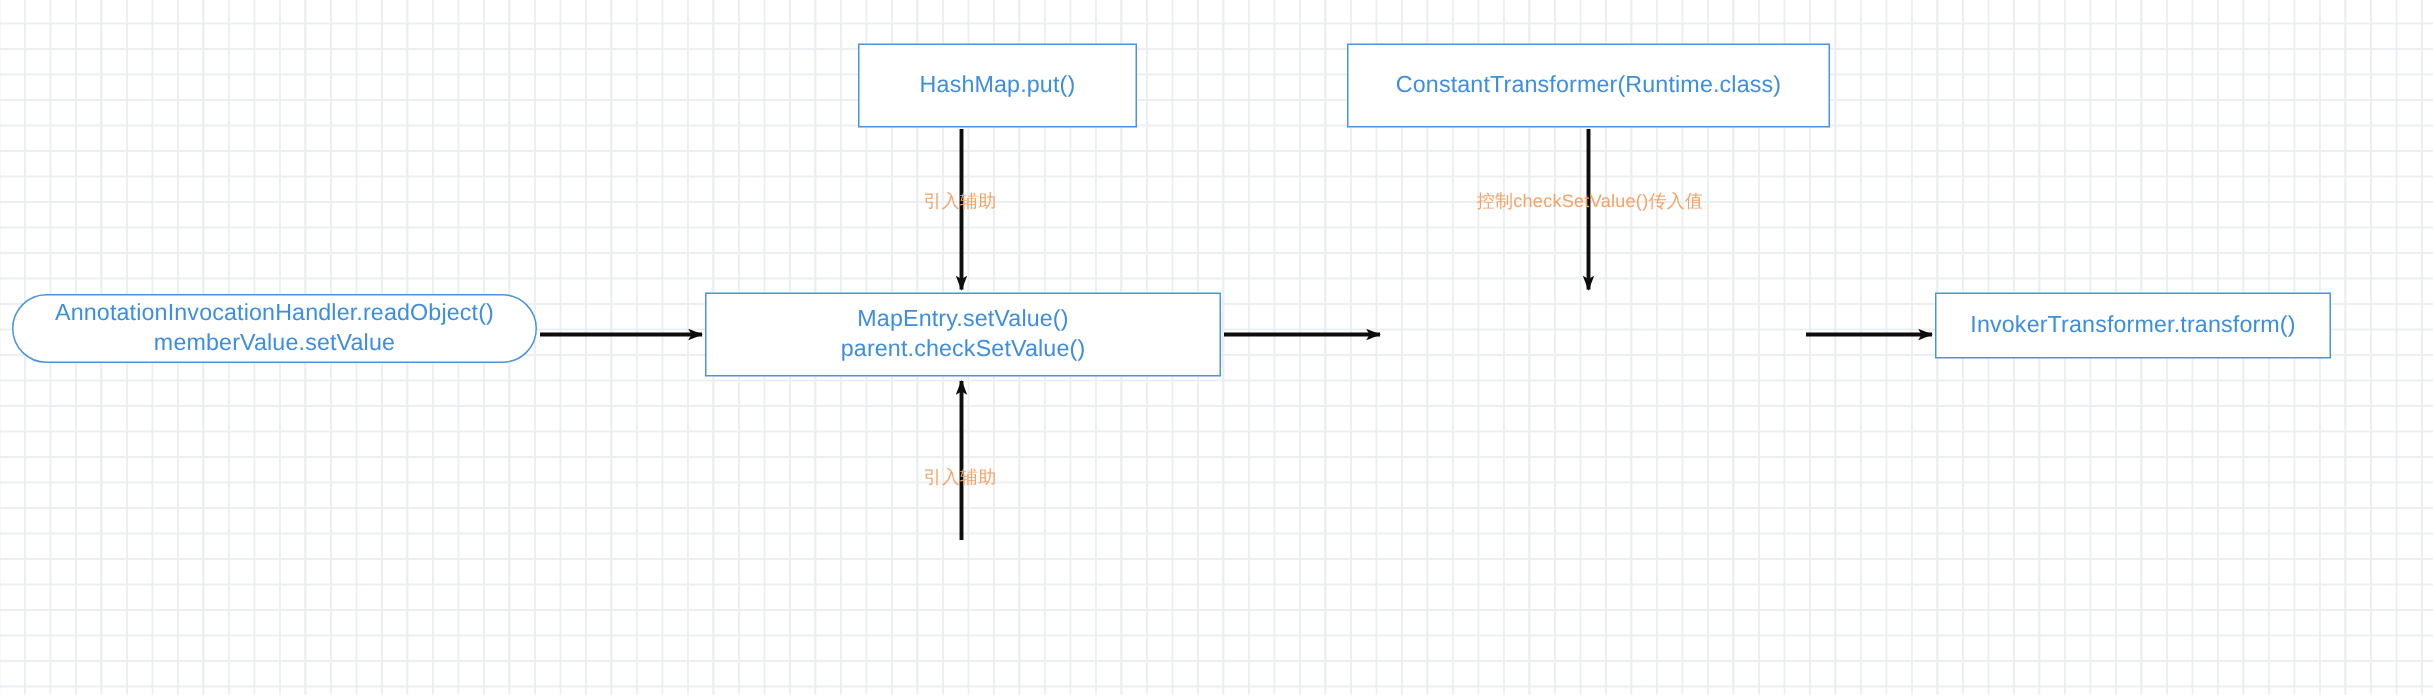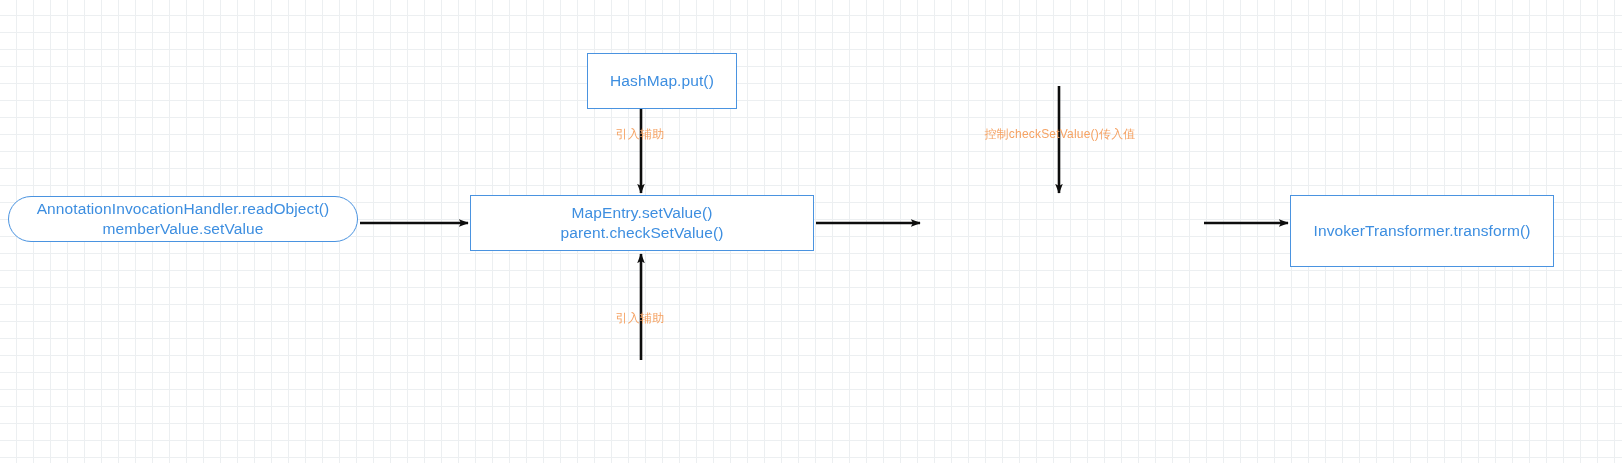--- a/index.html
+++ b/index.html
@@ -100,28 +100,29 @@
     </g>
 
     <g>
       <line x1="1204" y1="223" x2="1288" y2="223" stroke="#0d0d0d" stroke-width="2.6" marker-end="url(#arrowhead)"></line>
     </g>
   </svg>
 
   <div class="node rounded" style="left:8px; top:196px; width:350px; height:46px;">AnnotationInvocationHandler.readObject()
 memberValue.setValue</div>
 
-  <div class="node" style="left:587px; top:29px; width:150px; height:56px;margin-top:24px;">HashMap.put()</div>
+  <div class="node" style="left:572px; top:29px; width:186px; height:56px;">HashMap.put()</div>
 
+  <div class="node" style="left:898px; top:29px; width:322px; height:56px;">ConstantTransformer(Runtime.class)</div>
 
   <div class="node" style="left:470px; top:195px; width:344px; height:56px;">MapEntry.setValue()
 parent.checkSetValue()</div>
 
 
-  <div class="node" style="left:1290px; top:195px; width:264px; height:72px;">InvokerTransformer.transform()</div>
+  <div class="node" style="left:1290px; top:195px; width:264px; height:44px;">InvokerTransformer.transform()</div>
 
 
   <div class="edge-label" style="left:600px; top:126px; width:80px;">引入辅助</div>
 
   <div class="edge-label" style="left:965px; top:126px; width:190px;">控制checkSetValue()传入值</div>
 
   <div class="edge-label" style="left:600px; top:310px; width:80px;">引入辅助</div>
 
 </div>
 

